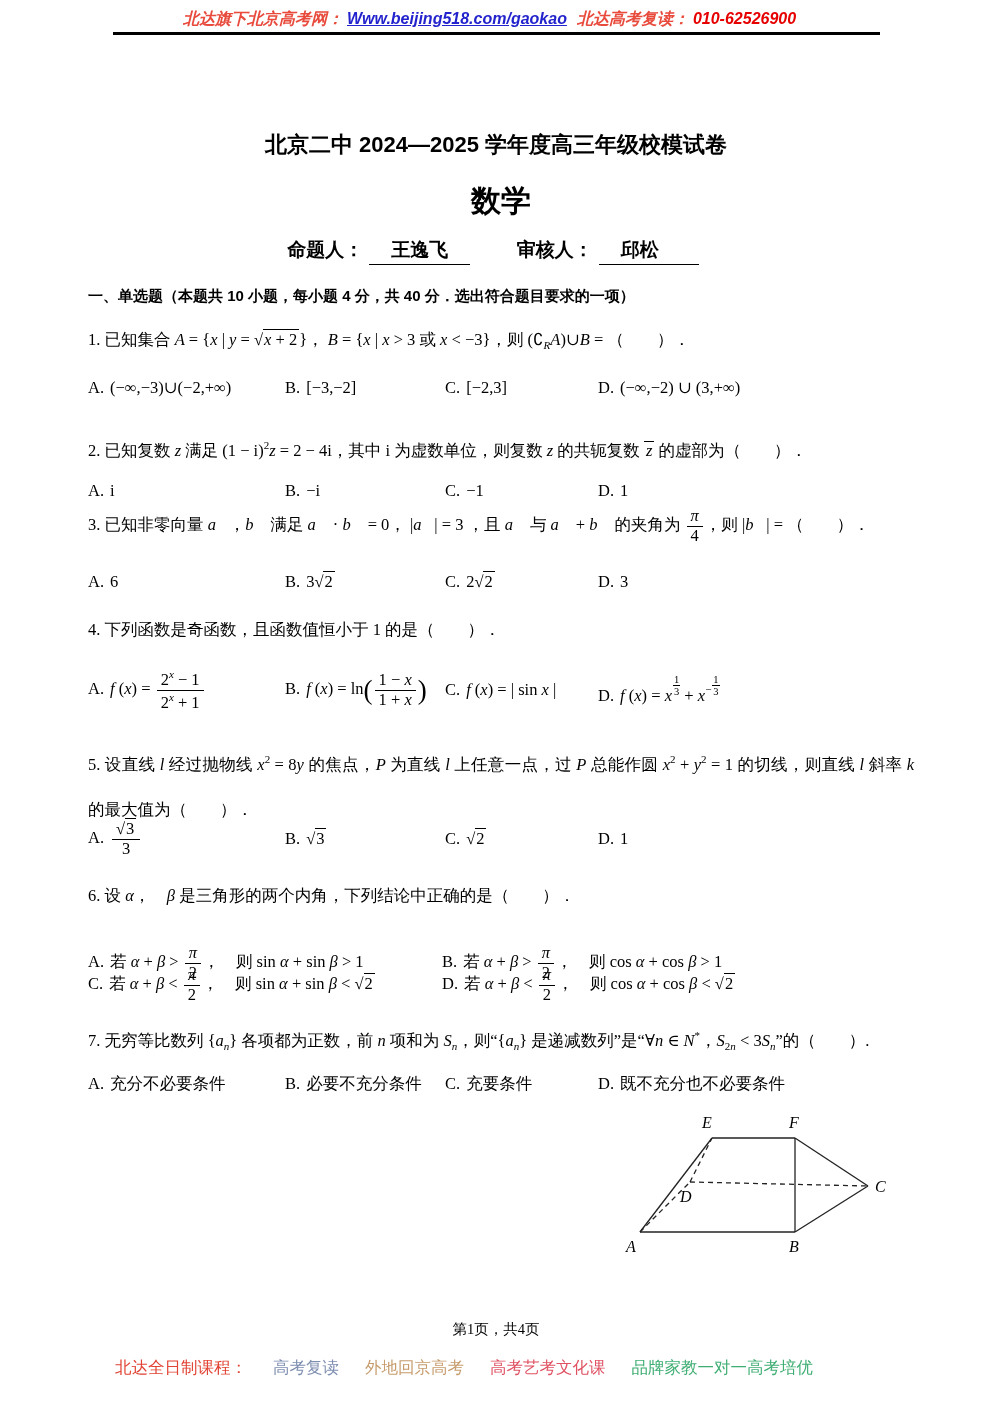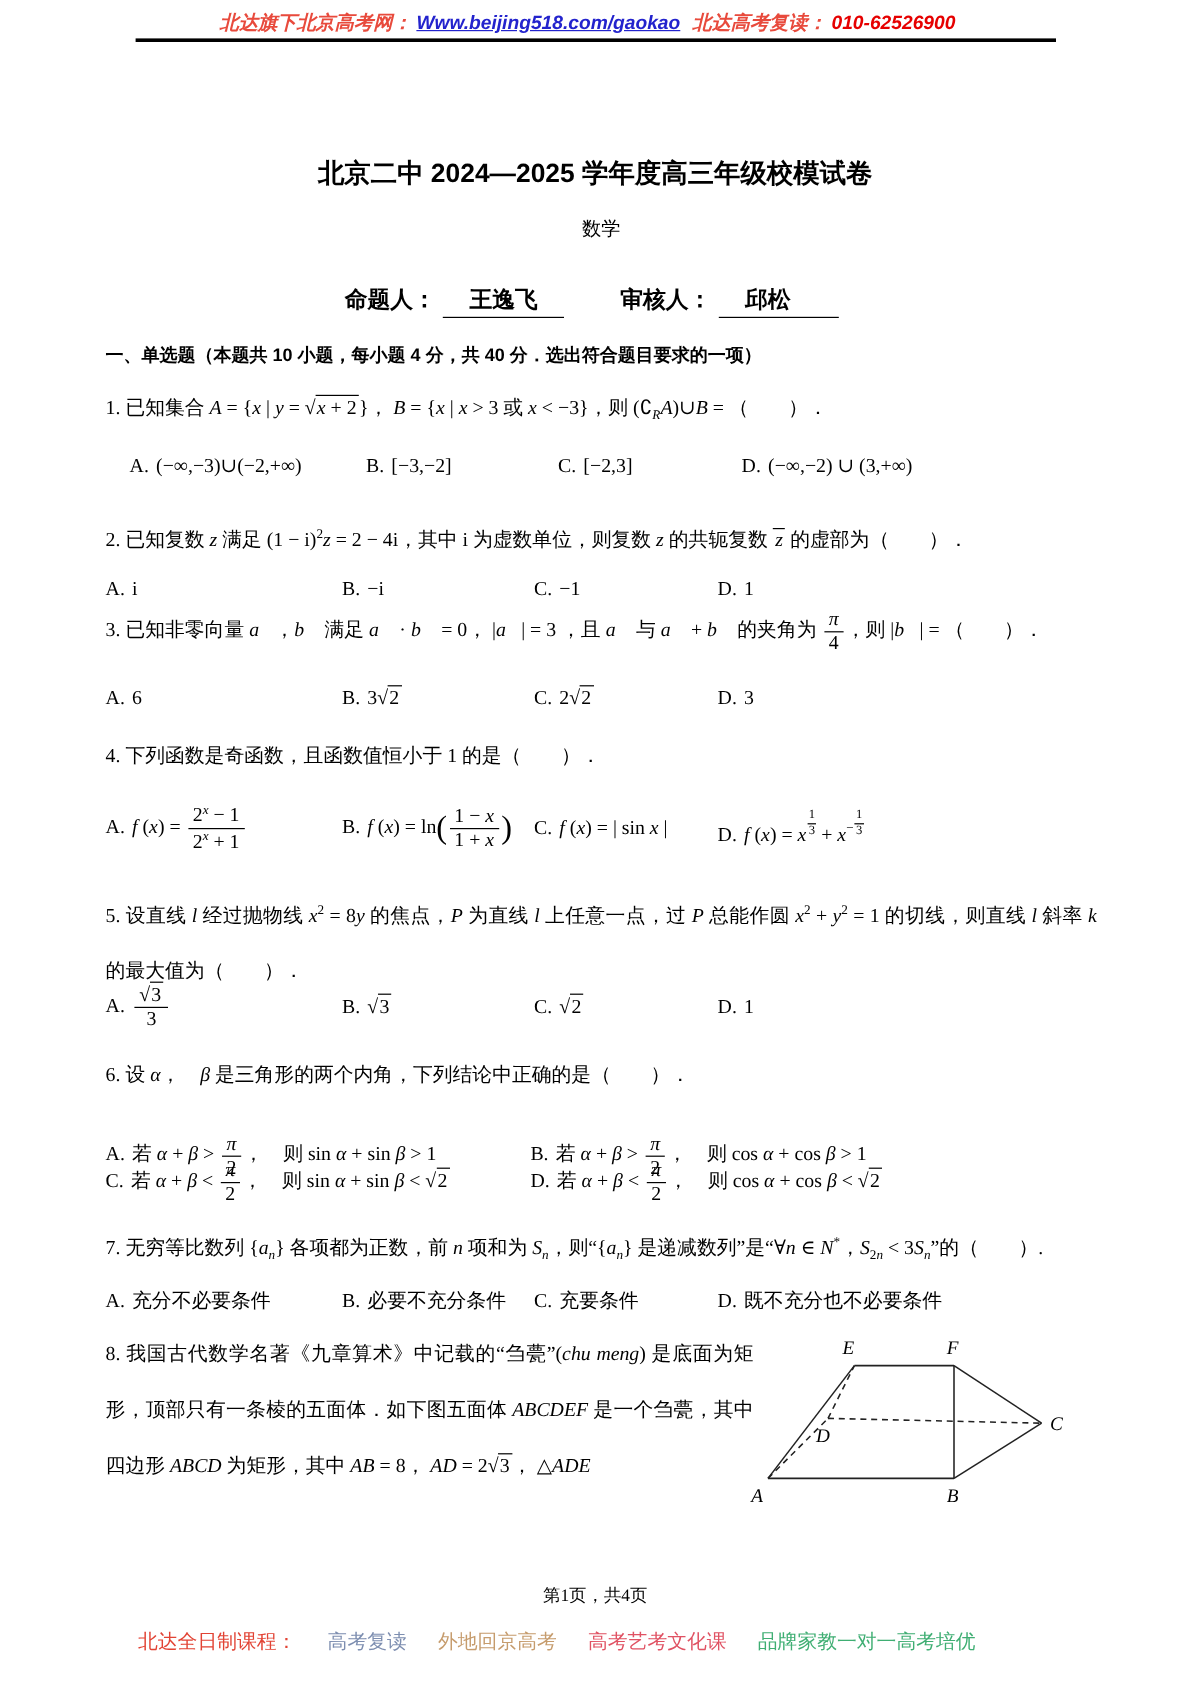--- a/index.html
+++ b/index.html
@@ -13,21 +13,21 @@
   .abs { position:absolute; }
   
   #topbar { top:9px; left:183px; font-size:16px; font-weight:bold;
             font-family:"Liberation Sans",sans-serif; color:#e84a3c; white-space:nowrap;font-style:italic; }
   #topbar a { color:#2323cd; text-decoration:underline; margin:0 10px 0 4px; }
   #topbar .phone { color:#e60000; margin-left:4px; }
   #rule { top:32px; left:113px; width:767px; height:3px; background:#000; }
   
   .center { left:0; width:992px; text-align:center; }
   #title-main { top:130px; font-size:22px; font-weight:bold; font-family:"Liberation Sans",sans-serif; }
-  #subject    { top:181px; font-size:16px; font-weight:normal; font-family:"Liberation Sans",sans-serif;padding-left:10px; }
+  #subject    { top:181px; font-size:30px; font-weight:bold; font-family:"Liberation Sans",sans-serif;padding-left:10px; }
   #byline     { top:237px; font-size:19px; font-weight:bold; font-family:"Liberation Sans",sans-serif; }
   .blank { display:inline-block; border-bottom:1.5px solid #000; padding:0 22px 1px 22px; margin:0 6px; }
   .blank.long { padding-right:40px; }
   
   #sec1 { top:287px; left:88px; font-size:15px; font-weight:bold; font-family:"Liberation Sans",sans-serif; }
   .stem { left:88px; width:826px; line-height:1.55; }
   .optrow { left:88px; width:826px; display:flex; align-items:baseline; }
   .optrow.vcenter { align-items:center; }
   .oc1 { width:197px; } .oc2 { width:160px; } .oc3 { width:153px; } .oc4 { flex:1; }
   .q6c1 { width:354px; } .q6c2 { flex:1; }
@@ -40,21 +40,21 @@
   .frac .fb { display:block; padding:0 4px; }
   .supfrac { display:inline-block; vertical-align:0.55em; font-size:10.5px; text-align:center; line-height:1.1; margin-left:1px; }
   .supfrac .ft { display:block; border-bottom:1px solid #000; padding:0 1px; }
   .supfrac .fb { display:block; }
   .sneg { font-size:11px; vertical-align:0.7em; }
   .sq { white-space:nowrap; }
   .sq .rad { border-top:1.3px solid #000; padding:0 2px 0 1px; }
   .ovl { display:inline-block; border-top:1.2px solid #000; line-height:1.05; padding:0 2px; }
   .bigp { font-size:27px; vertical-align:middle; font-weight:400; }
   
-  #q1s{top:327px;} #q1o{top:378px;margin-left:20px;}
+  #q1s{top:327px;} #q1o{top:378px;}
   #q2s{top:437px;} #q2o{top:481px;}
   #q3s{top:507px;} #q3o{top:572px;}
   #q4s{top:617px;} #q4o{top:652px; height:76px;}
   #q5s{top:737px; line-height:45px; text-align:justify;}
   #q5o{top:820px;}
   #q6s{top:883px;} #q6o1{top:944px;} #q6o2{top:966px;}
   #q7s{top:1027px;} #q7o{top:1073px;}
   #q8 { top:1104px; left:88px; width:826px; }
   #q8p1 { width:540px; line-height:47px; text-align:justify; }
   #q8p2 { margin-top:10px; line-height:30px; }
@@ -136,21 +136,20 @@
 
 <div id="q7s" class="abs stem">7. 无穷等比数列 {<i>a<sub>n</sub></i>} 各项都为正数，前 <i>n</i> 项和为 <i>S<sub>n</sub></i>，则“{<i>a<sub>n</sub></i>} 是递减数列”是“∀<i>n</i> ∈ <i>N</i><sup>*</sup>，<i>S</i><sub>2<i>n</i></sub> &lt; 3<i>S<sub>n</sub></i>”的（　　）.</div>
 <div id="q7o" class="abs optrow">
   <span class="oc1"><span class="olabel">A.</span><span>充分不必要条件</span></span>
   <span class="oc2"><span class="olabel">B.</span><span>必要不充分条件</span></span>
   <span class="oc3"><span class="olabel">C.</span><span>充要条件</span></span>
   <span class="oc4"><span class="olabel">D.</span><span>既不充分也不必要条件</span></span>
 </div>
 
 <div id="q8" class="abs">
-  <div id="q8p1">8. 我国古代数学名著《九章算术》中记载的“刍甍”(<i>chu meng</i>) 是底面为矩形，顶部只有一条棱的五面体．如下图五面体 <i>ABCDEF</i> 是一个刍甍，其中四边形 <i>ABCD</i> 为矩形，其中 <i>AB</i> = 8， <i>AD</i> = 2<span class="sq">√<span class="rad">3</span></span>， △<i>ADE</i></div>
 </div>
 
 <div id="figure" class="abs">
   <svg width="292" height="152" viewBox="0 0 292 152">
     <g stroke="#222" stroke-width="1.3" fill="none">
       <line x1="22" y1="126" x2="177" y2="126"></line>
       <line x1="22" y1="126" x2="94" y2="32"></line>
       <line x1="94" y1="32" x2="177" y2="32"></line>
       <line x1="177" y1="32" x2="177" y2="126"></line>
       <line x1="177" y1="32" x2="250" y2="80"></line>

